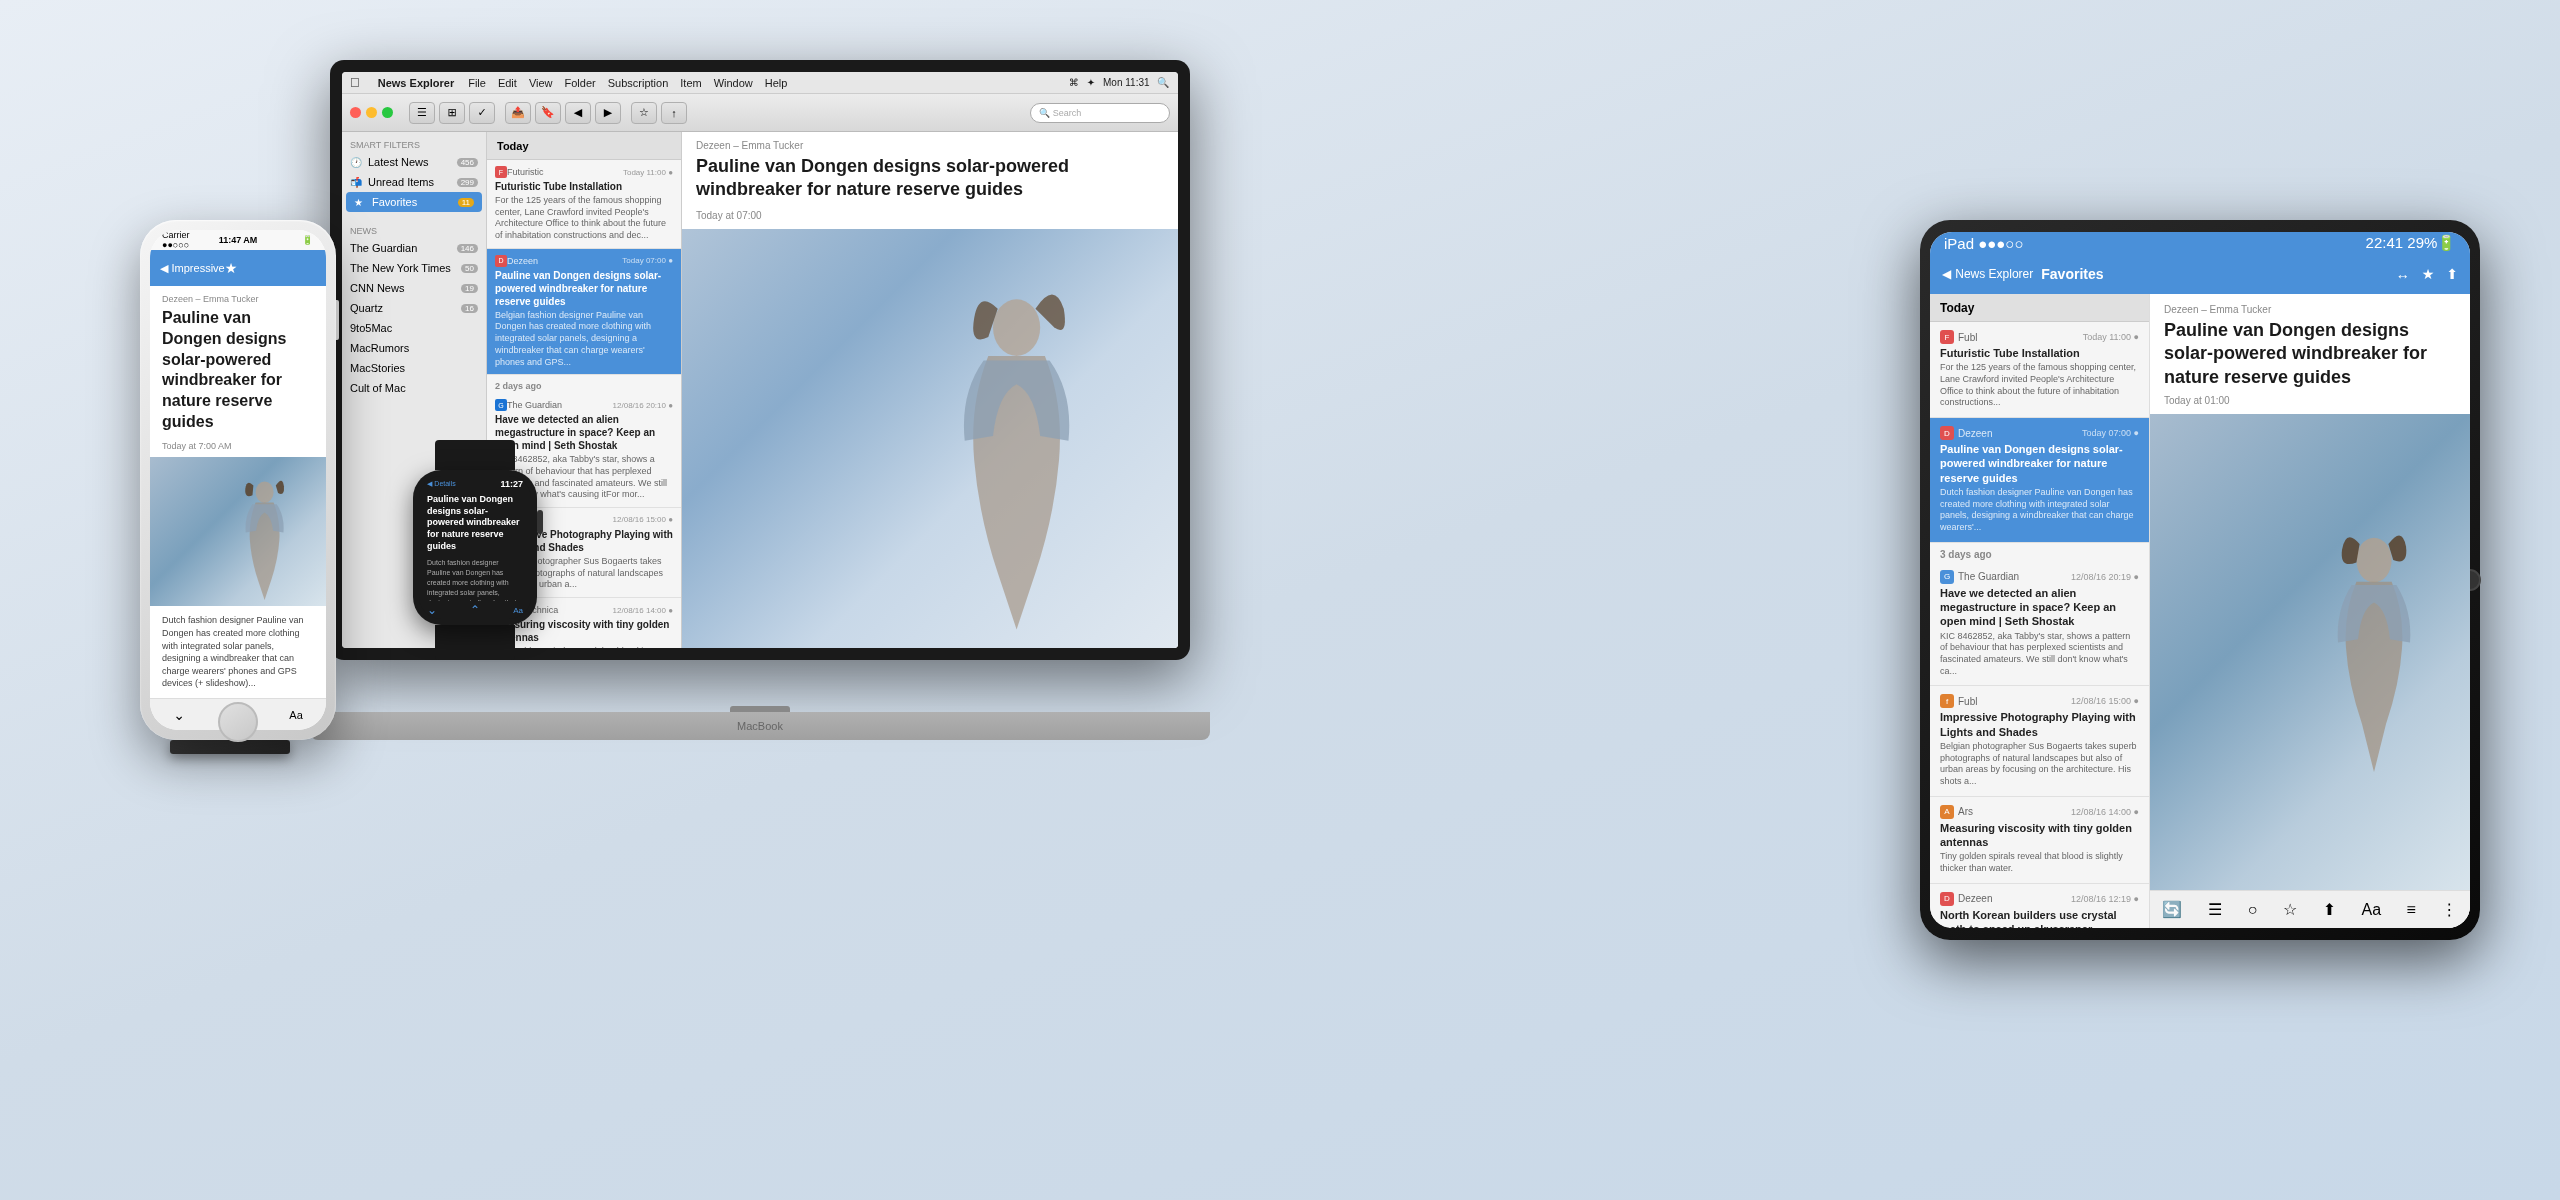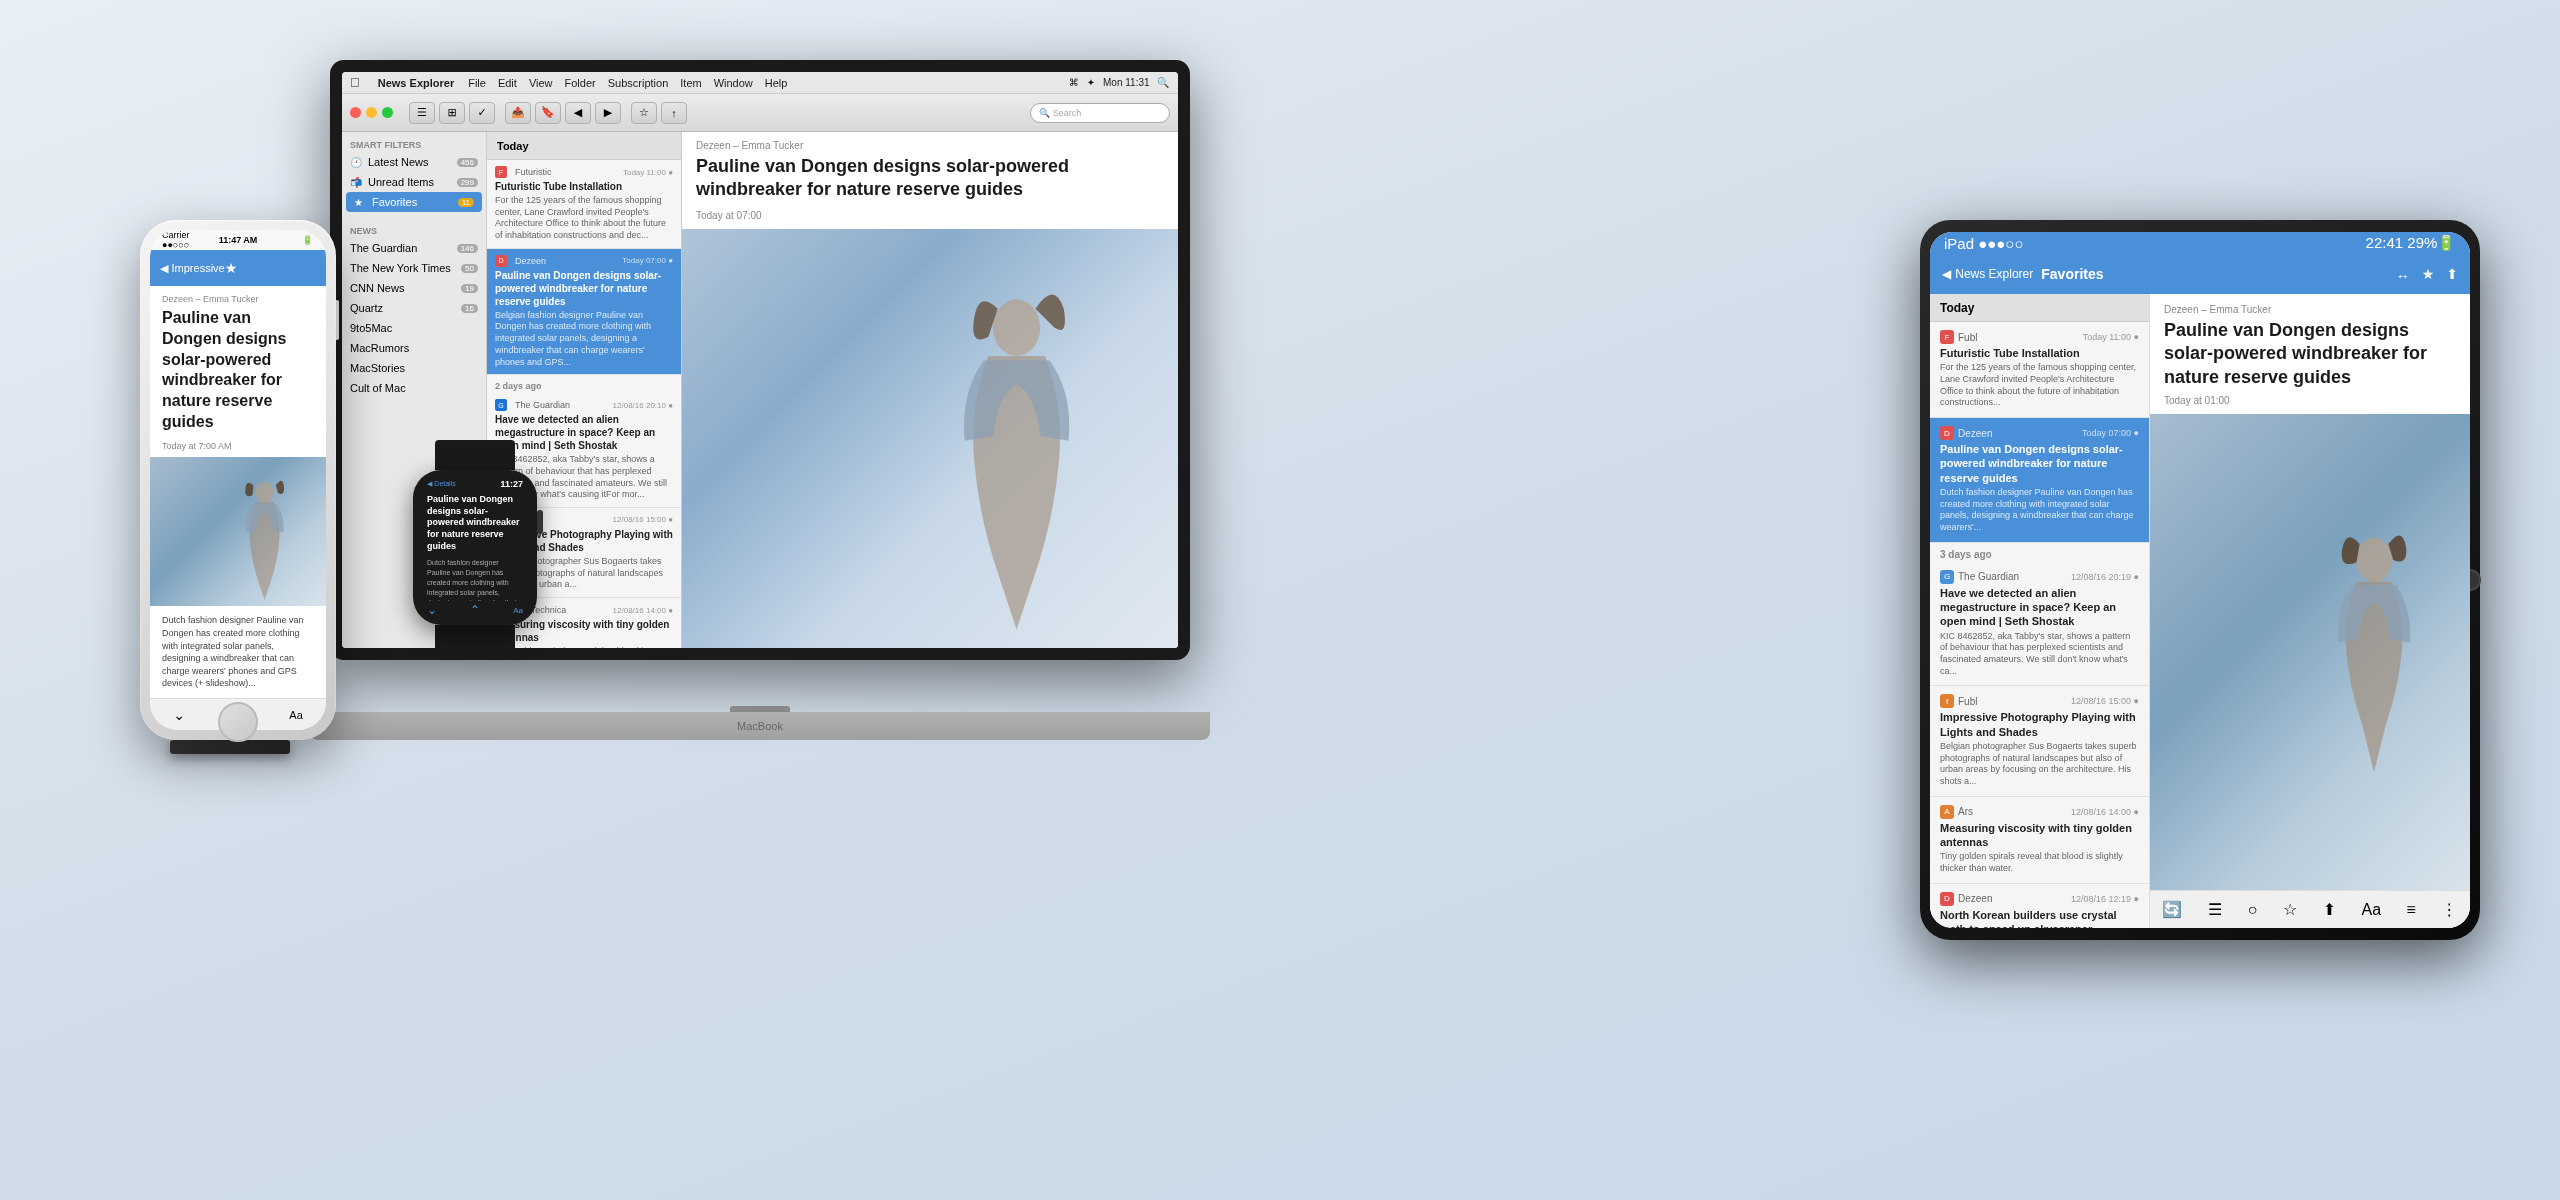--- a/index.html
+++ b/index.html
@@ -129,21 +129,21 @@
     .mac-sidebar {
       width: 145px;
       background: #e8e8e8;
       border-right: 1px solid #ccc;
       overflow: hidden;
       flex-shrink: 0;
     }
     .mac-sidebar-section { padding: 6px 0; }
     .mac-sidebar-label {
       font-size: 9px;
-      font-weight: 700;
+      font-weight: 400;
       color: #888;
       padding: 2px 8px;
       text-transform: uppercase;
     }
     .mac-sidebar-item {
       height: 20px;
       display: flex;
       align-items: center;
       padding: 0 8px;
       gap: 6px;
@@ -195,21 +195,21 @@
     }
     .mac-article-item {
       padding: 6px 8px;
       border-bottom: 1px solid #e0e0e0;
       cursor: pointer;
     }
     .mac-article-item.selected { background: #4a90d9; }
     .mac-article-item .source-row {
       display: flex;
       align-items: center;
-      gap: 8px;
+      gap: 0;
       margin-bottom: 2px;
     }
     .mac-article-item .source-icon {
       width: 12px; height: 12px;
       background: #e05050;
       border-radius: 2px;
       font-size: 7px;
       color: white;
       display: flex; align-items: center; justify-content: center;
     }

